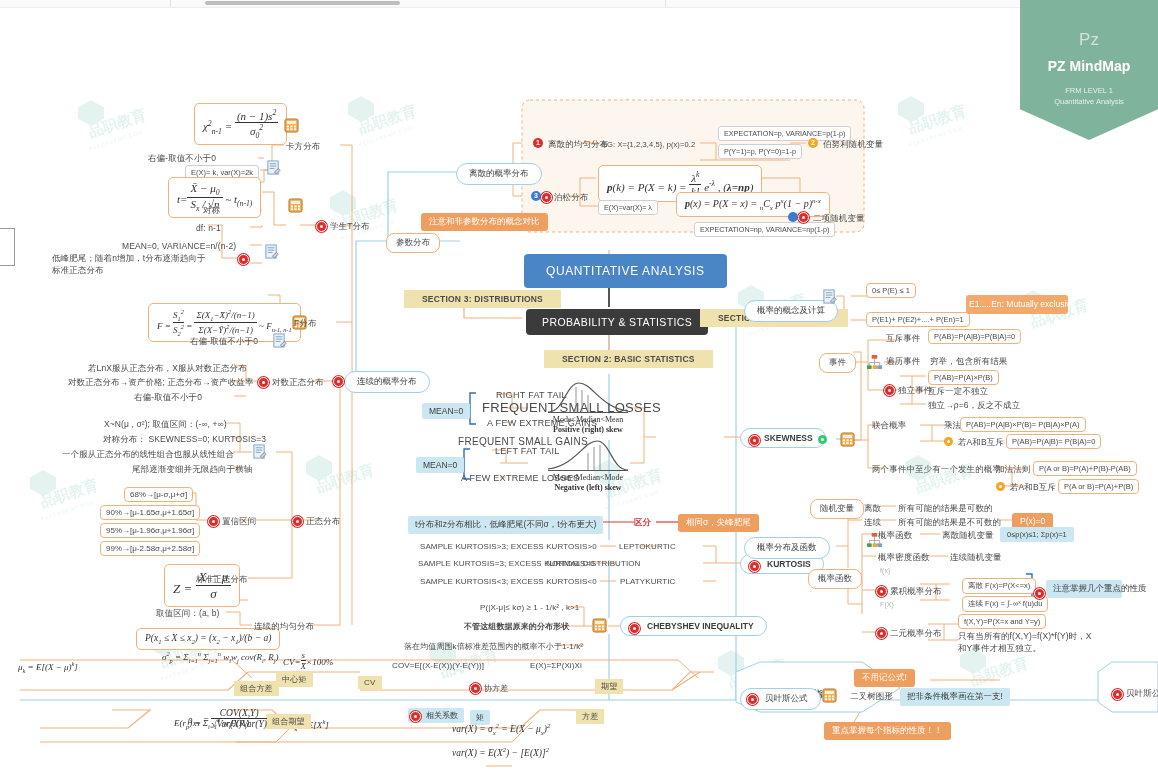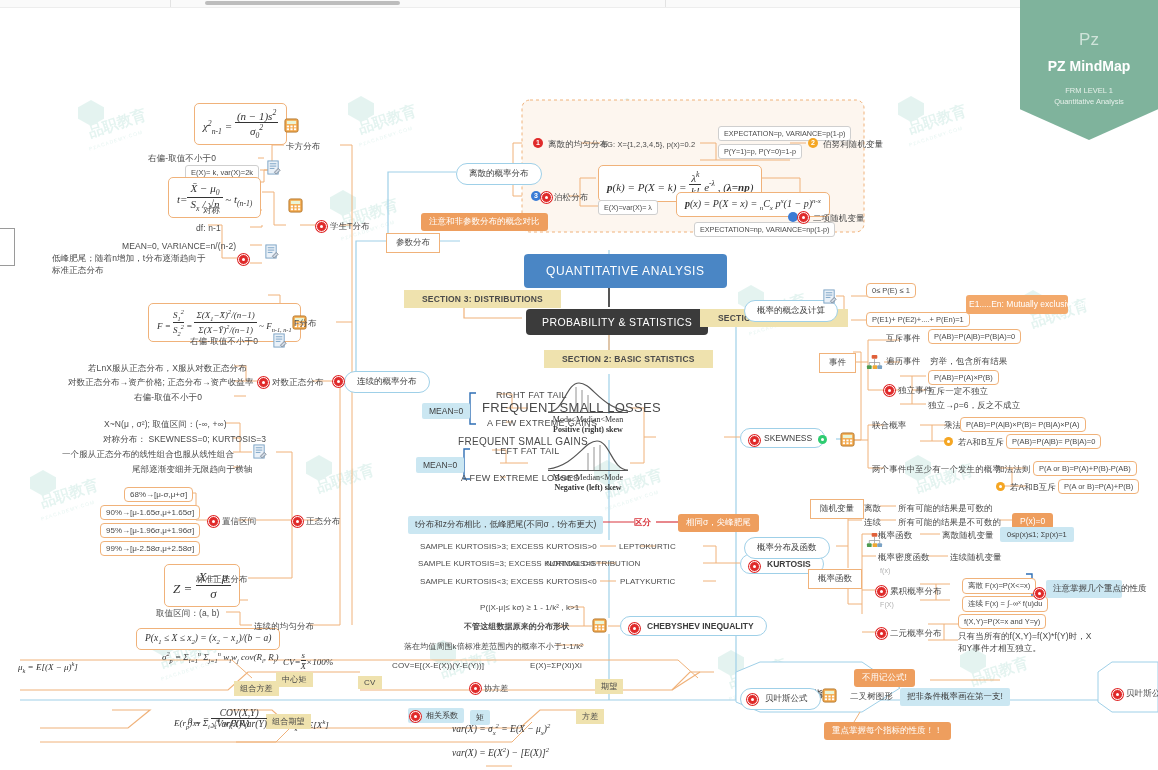--- a/index.html
+++ b/index.html
@@ -11,21 +11,21 @@
   .box{position:absolute;white-space:nowrap;font-size:8px;border:1px solid #f0b27a;
        border-radius:4px;padding:2px 5px;background:#ffffff;color:#4a4a4a;}
   .boxg{position:absolute;white-space:nowrap;font-size:8px;border:1px solid #cfcfcf;
        border-radius:3px;padding:2px 5px;background:#ffffff;color:#4a4a4a;}
   .formula{position:absolute;border:1px solid #f0b27a;border-radius:5px;background:#fff;
        padding:4px 8px;font-family:"Liberation Serif","DejaVu Serif",serif;font-style:italic;
        font-size:11px;color:#333;white-space:nowrap;}
   .ellipse{position:absolute;border:1px solid #9fd0e8;border-radius:50%/50%;background:#fff;
        font-size:8.5px;padding:4px 12px;white-space:nowrap;color:#3d3d3d;text-align:center;}
   .ellipse-b{border-radius:40px;}
-  .round-o{position:absolute;border:1px solid #f0b27a;border-radius:0;background:#fff;
+  .round-o{position:absolute;border:1px solid #f0b27a;border-radius:8px;background:#fff;
        font-size:8.5px;padding:3px 9px;white-space:nowrap;color:#4a4a4a;}
   .tag-yellow{position:absolute;background:#efe2ae;font-size:8.5px;font-weight:bold;
        padding:4px 18px;white-space:nowrap;color:#4a4a4a;letter-spacing:.2px;}
   .tag-blue{position:absolute;background:#cbe7f2;font-size:8.5px;padding:3px 7px;
        white-space:nowrap;color:#3d3d3d;border-radius:2px;}
   .tag-orange{position:absolute;background:#ee9e5e;color:#fff;font-size:8.5px;padding:3px 8px;
        white-space:nowrap;border-radius:3px;}
   .tag-orange2{position:absolute;background:#f3a96b;color:#fff;font-size:8.5px;padding:4px 3px;
        white-space:nowrap;border-radius:3px;text-align:center;line-height:1.35;}
   .blue-main{position:absolute;background:#4a86c5;color:#fff;font-size:12px;letter-spacing:.6px;
@@ -589,21 +589,21 @@
   <svg class="bell" style="left:546px;top:437px" width="84" height="36" viewBox="0 0 84 36">
     <path d="M2 32 C30 28 38 4 51 4 C64 4 66 33 82 33" fill="none" stroke="#555" stroke-width="1.2"></path>
     <line x1="2" y1="33.5" x2="82" y2="33.5" stroke="#555" stroke-width="1"></line>
     <line x1="42" y1="16" x2="42" y2="33" stroke="#777" stroke-width=".8"></line>
     <line x1="48" y1="10" x2="48" y2="33" stroke="#777" stroke-width=".8"></line>
     <line x1="54" y1="8" x2="54" y2="33" stroke="#777" stroke-width=".8"></line>
   </svg>
   <div class="capt" style="left:546px;top:473px;width:84px">Mean&lt;Median&lt;Mode</div>
   <div class="capt" style="left:544px;top:483px;width:88px;font-weight:bold">Negative (left) skew</div>
 
-  <div class="ellipse ellipse-b" style="left:740px;top:428px"><span class="dot-red" style="left:8px;top:6px;position:absolute"></span><span style="margin-left:11px;font-weight:normal;font-size:8.5px">SKEWNESS</span></div>
+  <div class="ellipse ellipse-b" style="left:740px;top:428px"><span class="dot-red" style="left:8px;top:6px;position:absolute"></span><span style="margin-left:11px;font-weight:bold;font-size:8.5px">SKEWNESS</span></div>
 
   <div class="tag-blue" style="left:408px;top:516px">t分布和z分布相比，低峰肥尾(不同σ，t分布更大)</div>
   <div class="txt" style="left:634px;top:517px;color:#d9363e;font-weight:bold">区分</div>
   <div class="tag-orange" style="left:678px;top:514px">相同σ，尖峰肥尾</div>
 
   <div class="txt" style="left:420px;top:542px;font-size:8px">SAMPLE KURTOSIS&gt;3; EXCESS KURTOSIS&gt;0</div>
   <div class="txt" style="left:619px;top:542px;font-size:8px">LEPTOKURTIC</div>
   <div class="txt" style="left:418px;top:559px;font-size:8px">SAMPLE KURTOSIS=3; EXCESS KURTOSIS=0</div>
   <div class="txt" style="left:546px;top:559px;font-size:8px">NORMAL DISTRIBUTION</div>
   <div class="txt" style="left:420px;top:577px;font-size:8px">SAMPLE KURTOSIS&lt;3; EXCESS KURTOSIS&lt;0</div>

